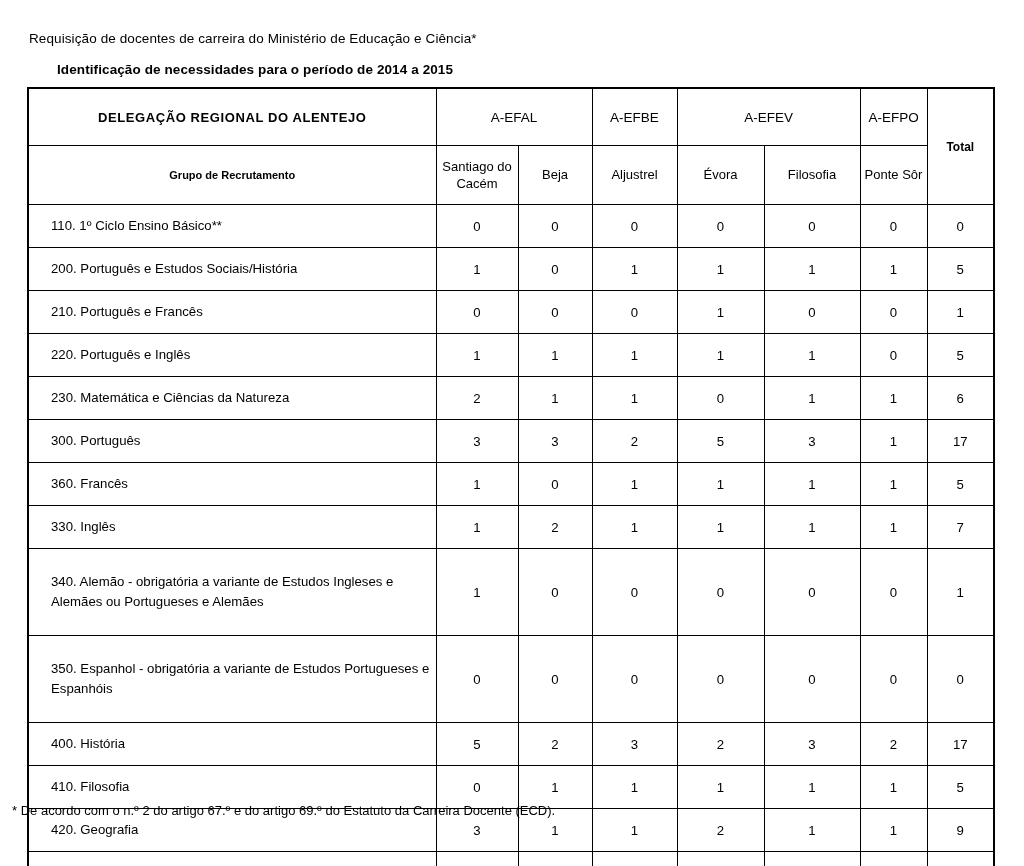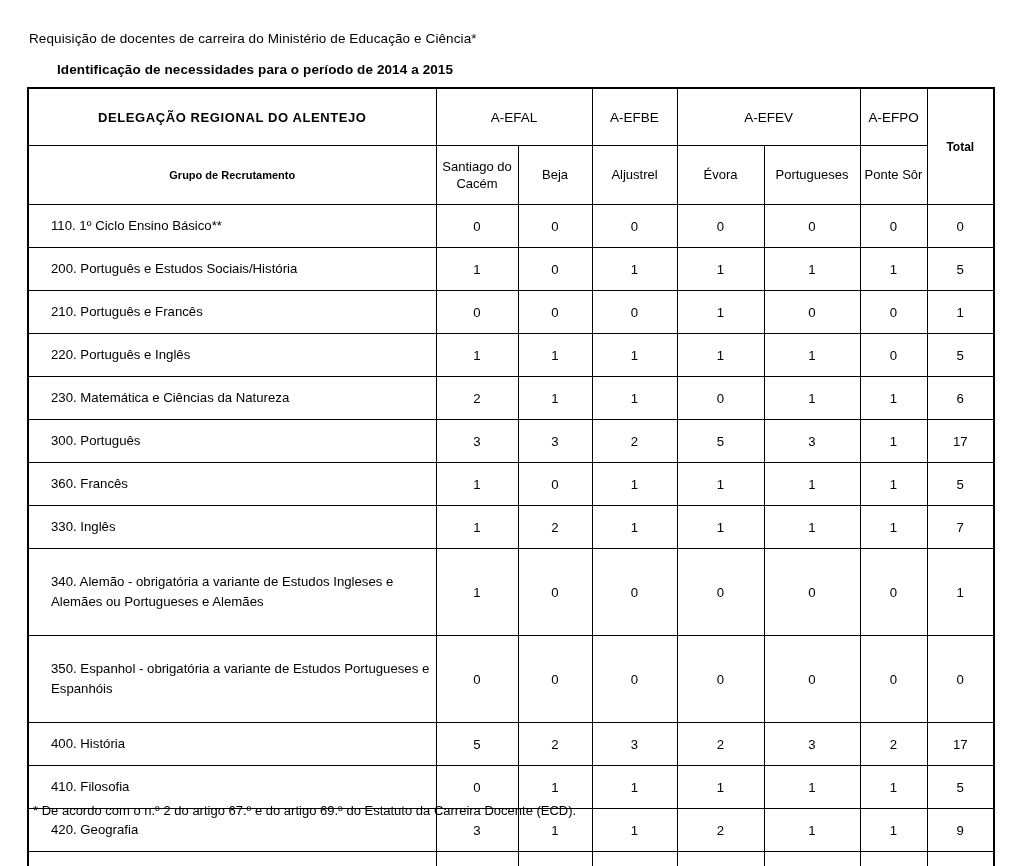--- a/index.html
+++ b/index.html
@@ -108,21 +108,21 @@
   .col-label { width: 408px; }
   .col-n1 { width: 82px; }
   .col-n2 { width: 74px; }
   .col-n3 { width: 85px; }
   .col-n4 { width: 87px; }
   .col-n5 { width: 96px; }
   .col-n6 { width: 67px; }
   .col-n7 { width: 67px; }
   .footnote {
     position: absolute;
-    left: 33px;
+    left: 12px;
     font-size: 13px;
     white-space: nowrap;
   }
   .fn1 { top: 803px; }
   .fn2 { top: 833px; }
 </style>
 </head>
 <body>
 
 <div class="page">
@@ -150,21 +150,21 @@
           <td class="agrup" colspan="2">A-EFEV</td>
           <td class="agrup" colspan="1">A-EFPO</td>
           <td class="total-head" rowspan="2">Total</td>
         </tr>
         <tr class="hdr-sub">
           <td class="grupo">Grupo de Recrutamento</td>
           <td>Santiago do Cacém</td>
           <td>Beja</td>
           <td>Aljustrel</td>
           <td>Évora</td>
-          <td>Portugueses</td>
+          <td>Filosofia</td>
           <td>Ponte Sôr</td>
         </tr>
       </thead>
       <tbody id="table-body">
           <tr class="r-normal">
             <td class="label">110. 1º Ciclo Ensino Básico**</td>
             <td class="num">0</td>
             <td class="num">0</td>
             <td class="num">0</td>
             <td class="num">0</td>

